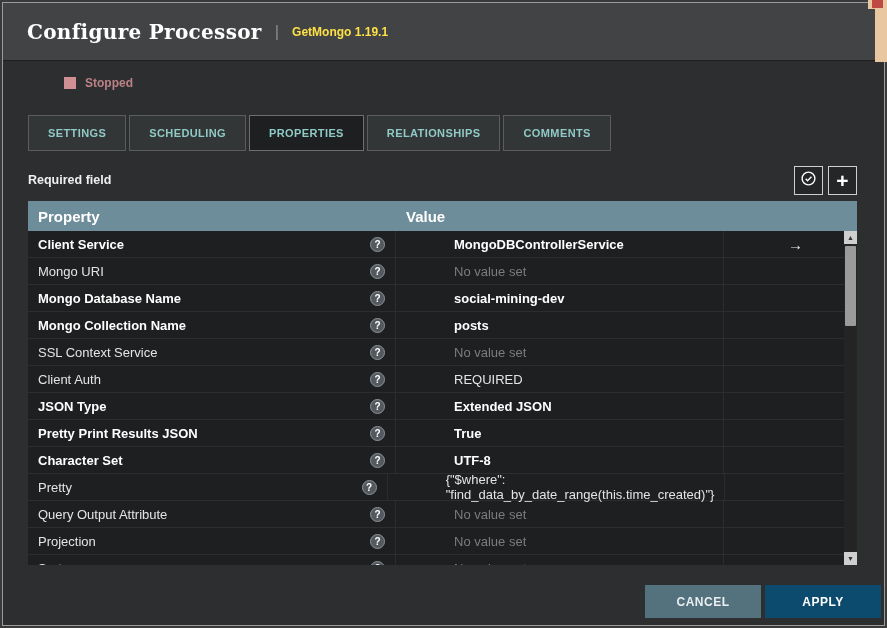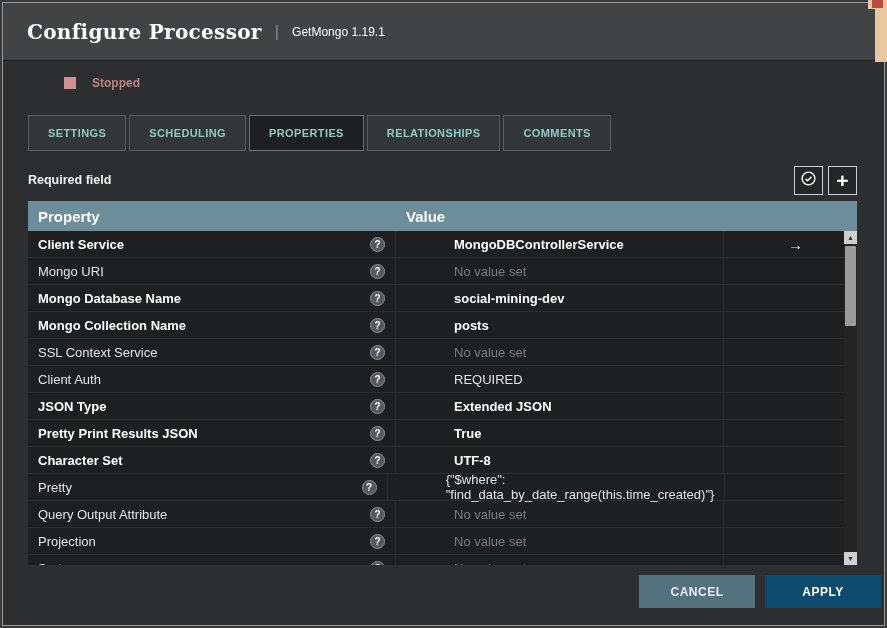--- a/index.html
+++ b/index.html
@@ -17,24 +17,24 @@
 
   .dialog {
     position: absolute; left: 2px; top: 2px; width: 883px; height: 624px;
     background: #2c2e2f; border: 1px solid #9b9b9b;
   }
 
   
   .hdr { height: 58px; background: #414344; display: flex; align-items: center; padding: 0 24px; border-bottom: 1px solid #1e1e1e; }
   .title { font-family: "DejaVu Serif", serif; font-weight: bold; font-size: 20px; color: #ffffff; letter-spacing: .3px; }
   .hdr-sep { color: #8a8a8a; margin: 0 13px; font-size: 17px; }
-  .subtitle { color: #ffffff; font-size: 12px; }
-
-  
-  .status { display: flex; align-items: center; gap: 16px; margin: 15px 0 0 25px; padding-left: 36px; }
+  .subtitle { color: #fde047; font-size: 12px; font-weight: bold; }
+
+  
+  .status { display: flex; align-items: center; gap: 9px; margin: 15px 0 0 25px; padding-left: 36px; }
   .status-sq { width: 12px; height: 12px; background: #d08f93; }
   .status-label { color: #bd8287; font-size: 12px; font-weight: bold; }
 
   
   .tabs { display: flex; margin: 25px 0 0 25px; }
   .tab {
     height: 36px; display: flex; align-items: center; padding: 0 19px;
     background: #333637; border: 1px solid #5c5c5c; margin-right: 3px;
     color: #8fcac6; font-size: 11px; font-weight: bold; letter-spacing: .4px; cursor: pointer;
   }
@@ -76,21 +76,21 @@
   .scroll { position: absolute; top: 30px; right: 0; width: 13px; height: 334px; background: #242424; }
   .scroll-btn {
     position: absolute; left: 0; width: 13px; height: 13px; background: #cfcfcf; color: #333;
     font-size: 7px; display: flex; align-items: center; justify-content: center; cursor: pointer;
   }
   .scroll-btn.up { top: 0; }
   .scroll-btn.down { bottom: 0; }
   .thumb { position: absolute; top: 15px; left: 1px; width: 11px; height: 80px; background: #9b9b9b; border-radius: 1px; cursor: grab; }
 
   
-  .footer-btns { position: absolute; right: 3px; bottom: 17px; display: flex; gap: 10px; }
+  .footer-btns { position: absolute; right: 3px; bottom: 7px; display: flex; gap: 4px; }
   .btn {
     height: 33px; min-width: 116px; display: flex; align-items: center; justify-content: center;
     font-size: 12px; font-weight: bold; letter-spacing: .5px; border: none; cursor: pointer;
     font-family: "Liberation Sans", sans-serif;
   }
   .btn.cancel { background: #53727e; color: #e9eef0; }
   .btn.apply { background: #0c4a6e; color: #ffffff; }
 </style>
 </head>
 <body>

